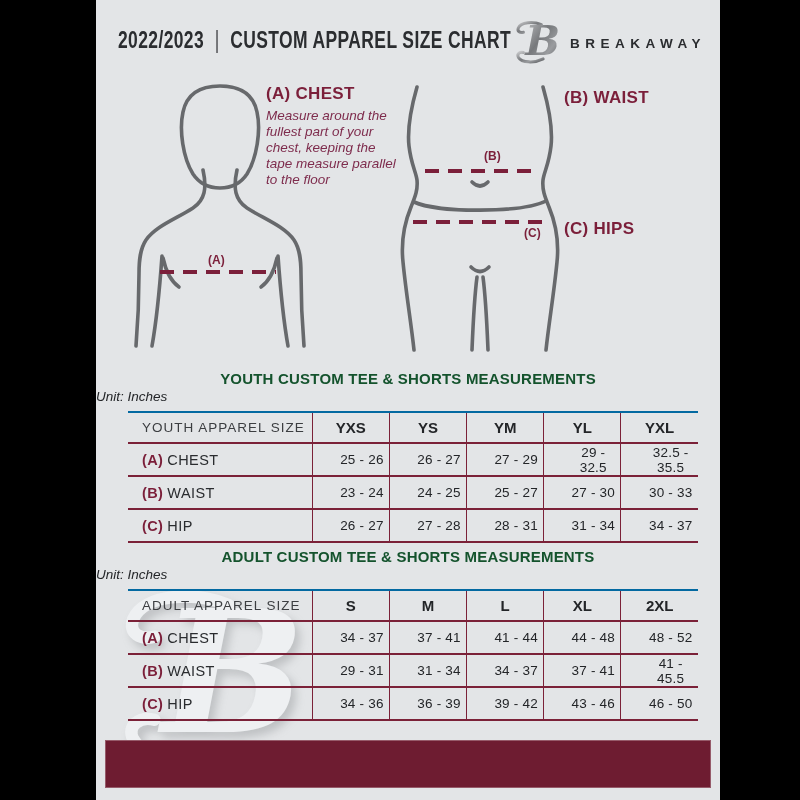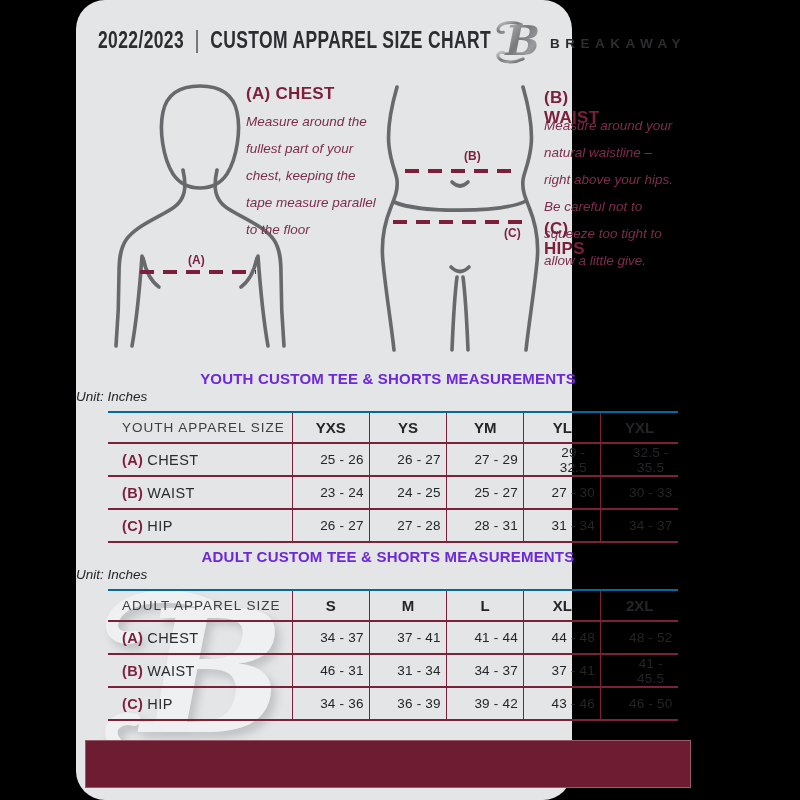--- a/index.html
+++ b/index.html
@@ -1,45 +1,45 @@
 <!DOCTYPE html>
 <html><head>
 <meta charset="utf-8">
 <style>
   * { margin:0; padding:0; box-sizing:border-box; }
   body { background:#000; font-family:"Liberation Sans", sans-serif; }
   .canvas { position:relative; width:800px; height:800px; background:#000; overflow:hidden; }
-  .page { position:absolute; left:76px; top:0; width:496px; height:800px; background:#e3e5e7;border-radius:29px; }
+  .page { position:absolute; left:96px; top:0; width:624px; height:800px; background:#e3e5e7; }
 
   
   .doc-title { position:absolute; left:22px; top:27px; font-size:23px; font-weight:bold;
                color:#2b2d30; white-space:nowrap; transform:scaleX(0.76); transform-origin:left center;
                letter-spacing:0.5px; }
   .doc-title .sep { margin:0 14px; font-weight:normal; color:#4a4c4f; }
   .logo { position:absolute; left:418px; top:14px; width:48px; height:52px; }
   .brand { position:absolute; left:474px; top:36px; font-size:13.5px; font-weight:bold;
            letter-spacing:5.5px; color:#2b2d30; white-space:nowrap; }
 
   
   .figures { position:absolute; left:0; top:0; width:624px; height:370px; }
   .marker { position:absolute; font-size:12px; font-weight:bold; color:#7b1f3a; }
   .marker-a { left:112px; top:253px; }
   .marker-b { left:388px; top:149px; }
   .marker-c { left:428px; top:226px; }
 
   .guide-head { position:absolute; font-size:17px; font-weight:bold; color:#7b1f3a; letter-spacing:0.3px; }
-  .guide-desc { position:absolute; font-size:13.5px; line-height:27px; font-style:italic;
+  .guide-desc { position:absolute; font-size:13.5px; line-height:16px; font-style:italic;
                 color:#7e2c4d; white-space:pre-line; }
   .gh-chest { left:170px; top:84px; }   .gd-chest { left:170px; top:108px; width:150px; }
   .gh-waist { left:468px; top:88px; }   .gd-waist { left:468px; top:112px; width:152px; }
   .gh-hips  { left:468px; top:219px; }  .gd-hips  { left:468px; top:243px; width:158px; }
 
   
   .sec-title { position:absolute; left:0; width:624px; text-align:center; font-size:15px;
-               font-weight:bold; color:#6d28d9; letter-spacing:0.2px; }
+               font-weight:bold; color:#14532d; letter-spacing:0.2px; }
   .sec-unit  { position:absolute; left:0; width:624px; font-size:13.5px;
                font-style:italic; color:#232528; }
   .t-youth-title { top:370px; } .t-youth-unit { top:389px; }
   .t-adult-title { top:548px; } .t-adult-unit { top:567px; }
 
   
   .size-table { position:absolute; left:32px; width:570px; border-collapse:collapse; table-layout:fixed; }
   .yt { top:411px; } .at { top:589px; }
   .size-table col.c0 { width:184px; }
   .size-table col.c  { width:77px; }
@@ -115,26 +115,20 @@
     <span class="marker marker-b">(B)</span>
     <span class="marker marker-c">(C)</span>
 
     <div class="guide-head gh-chest">(A) CHEST</div>
     <div class="guide-desc gd-chest">Measure around the
 fullest part of your
 chest, keeping the
 tape measure parallel
 to the floor</div>
     <div class="guide-head gh-waist">(B) WAIST</div>
-    <div class="guide-desc gd-waist">Measure around your
-natural waistline –
-right above your hips.
-Be careful not to
-squeeze too tight to
-allow a little give.</div>
     <div class="guide-head gh-hips">(C) HIPS</div>
 
     <svg class="watermark" viewBox="0 0 56 58">
       <text x="13" y="47" font-family="'DejaVu Serif', serif" font-size="48" font-style="italic" font-weight="700" fill="#eef0f2">B</text>
       <path d="M32,11 C22,7 8,8 5,15 c-1.5,4 2,6 6,5" fill="none" stroke="#eef0f2" stroke-width="3.5" stroke-linecap="round"></path>
       <path d="M34,51 C24,56 9,56 5,49 c-2,-4 2,-6.5 6,-5.5" fill="none" stroke="#eef0f2" stroke-width="3.5" stroke-linecap="round"></path>
     </svg>
 
     <div class="sec-title t-youth-title">YOUTH CUSTOM TEE &amp; SHORTS MEASUREMENTS</div>
     <div class="sec-unit t-youth-unit">Unit: Inches</div>
@@ -210,21 +204,21 @@
         <tr>
           <td class="row-label"><span class="pfx">(A)</span><span>CHEST</span></td>
           <td class="val">34 - 37</td>
           <td class="val">37 - 41</td>
           <td class="val">41 - 44</td>
           <td class="val">44 - 48</td>
           <td class="val">48 - 52</td>
         </tr>
         <tr>
           <td class="row-label"><span class="pfx">(B)</span><span>WAIST</span></td>
-          <td class="val">46 - 31</td>
+          <td class="val">29 - 31</td>
           <td class="val">31 - 34</td>
           <td class="val">34 - 37</td>
           <td class="val">37 - 41</td>
           <td class="val">41 - 45.5</td>
         </tr>
         <tr>
           <td class="row-label"><span class="pfx">(C)</span><span>HIP</span></td>
           <td class="val">34 - 36</td>
           <td class="val">36 - 39</td>
           <td class="val">39 - 42</td>

